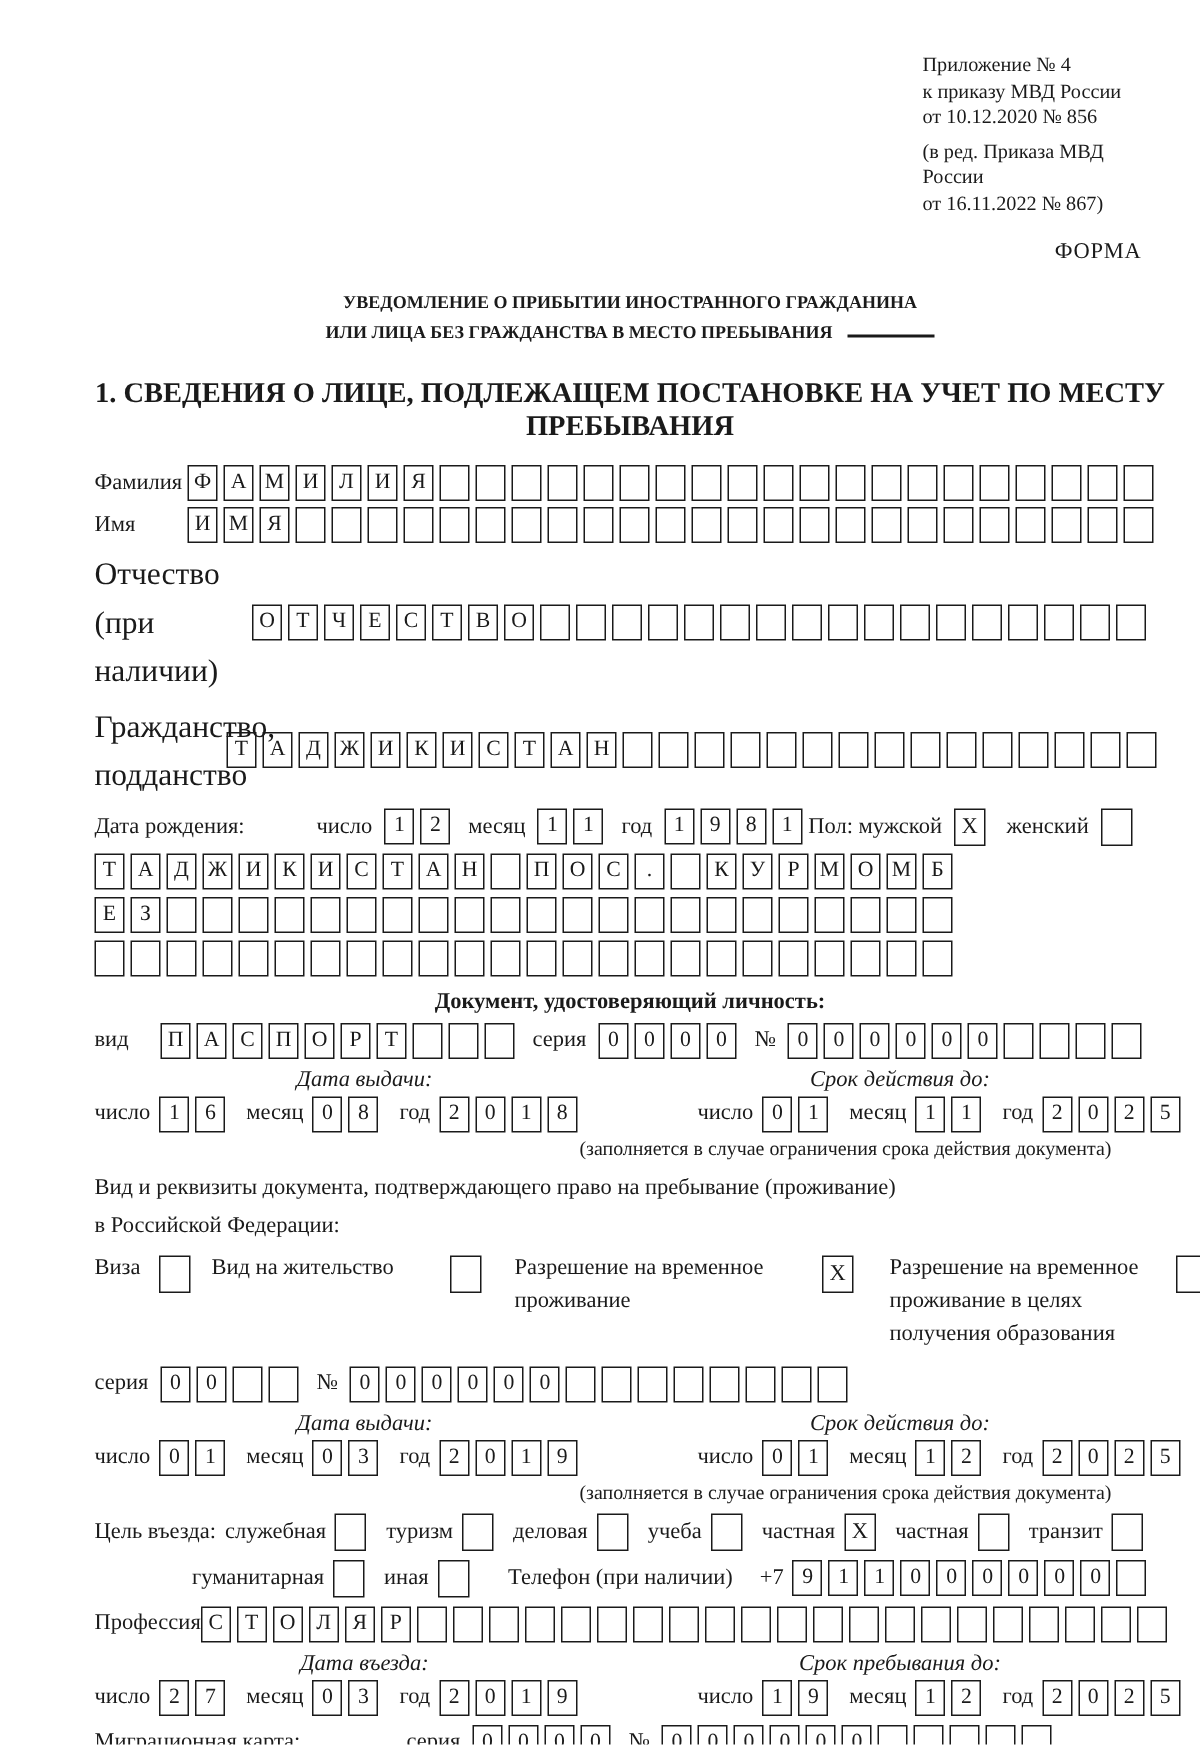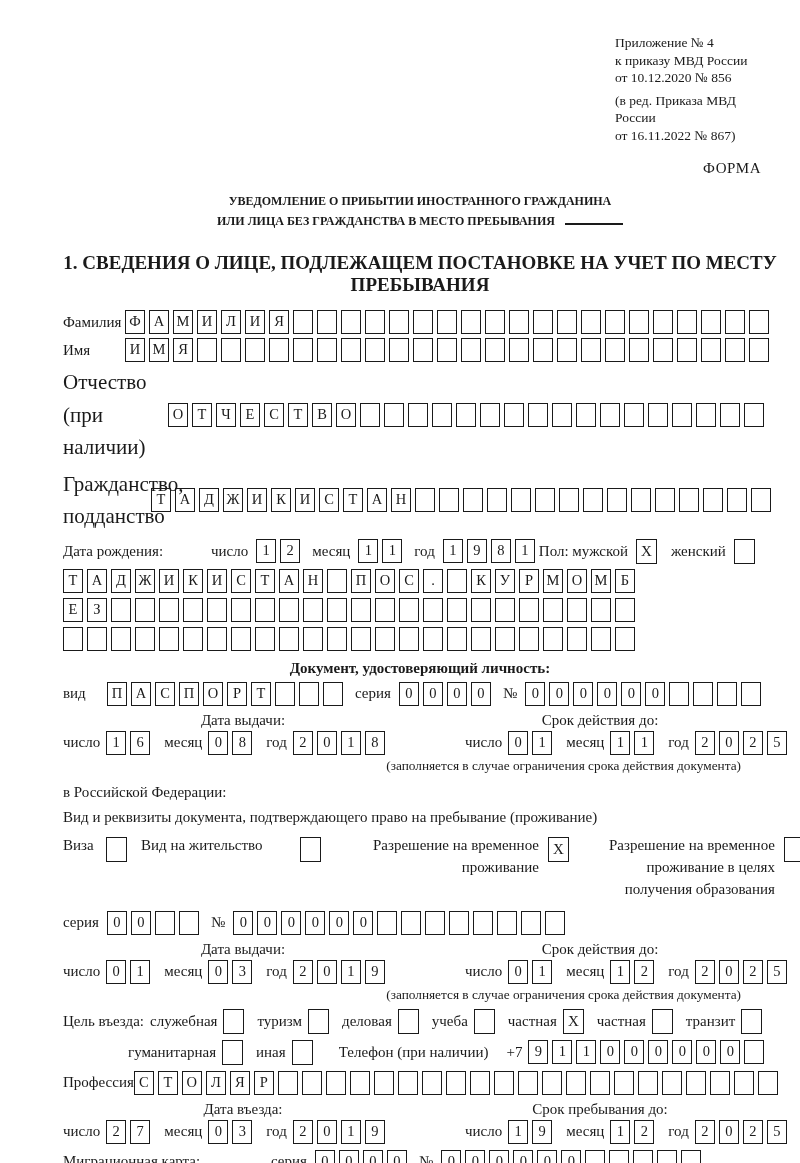--- a/index.html
+++ b/index.html
@@ -30,35 +30,35 @@
   .w105{width:105px;flex:none;}
   .w88{width:88px;flex:none;}
   .w142{width:142px;flex:none;}
   .w100{width:100px;flex:none;} .mr8{margin-right:8px;}
   .lbl2{line-height:1.55;font-size:21px;}
   .stack > .boxes{display:block;margin-bottom:5px;}
 
   
   .dblock{margin-top:6px;margin-bottom:6px;}
   .dheads{display:grid;grid-template-columns:360px 1fr;font-size:15px;margin-bottom:2px;}
-  .dheads span{text-align:center;display:block;}
+  .dheads span{text-align:center;display:block;font-style:italic;}
   .drow{display:grid;grid-template-columns:360px 1fr;font-size:15px;align-items:center;}
   .dcell{display:flex;align-items:center;white-space:nowrap;}
   .dcell .flabel{margin-right:6px;}
   .dcell .boxes{margin-right:10px;}
   .note{font-size:13.3px;text-align:right;padding-right:36px;margin-top:3px;}
 
   
   .dochead{font-weight:bold;font-size:15px;text-align:center;margin:4px 0 5px 0;}
 
   
   .intro{font-size:15px;line-height:1.65;}
   .opts{display:flex;align-items:flex-start;margin-top:6px;margin-bottom:10px;font-size:15px;}
   .opt{display:flex;align-items:flex-start;}
-  .opt .olabel{text-align:right;line-height:1.45;}
+  .opt .olabel{text-align:left;line-height:1.45;}
   .opt .chk-group{margin-left:9px;margin-top:2px;}
   .o1{margin-right:14px;} .o2{margin-right:22px;} .o3{margin-right:24px;}
   .ow1{width:34px;text-align:left!important;}
   .ow2{width:150px;text-align:left!important;}
   .ow3{width:196px;}
   .ow4{width:182px;}
 
   
   .purp{display:flex;align-items:center;font-size:15px;margin-bottom:6px;flex-wrap:nowrap;}
   .purp .flabel{margin-right:6px;}
@@ -165,22 +165,22 @@
         <span class="flabel">месяц</span>
         <span class="boxes"><span class="cbox">1</span><span class="cbox">1</span></span>
         <span class="flabel">год</span>
         <span class="boxes"><span class="cbox">2</span><span class="cbox">0</span><span class="cbox">2</span><span class="cbox">5</span></span>
       </span>
     </div>
     <div class="note">(заполняется в случае ограничения срока действия документа)</div>
   </div>
 
   <div class="intro">
+    <div>Вид и реквизиты документа, подтверждающего право на пребывание (проживание)</div>
     <div>в Российской Федерации:</div>
-    <div>Вид и реквизиты документа, подтверждающего право на пребывание (проживание)</div>
   </div>
 
   <div class="opts">
     <span class="opt o1">
       <span class="olabel ow1">Виза</span>
       <span class="boxes chk-group"><span class="chk"></span></span>
     </span>
     <span class="opt o2">
       <span class="olabel ow2">Вид на жительство</span>
       <span class="boxes chk-group"><span class="chk"></span></span>

